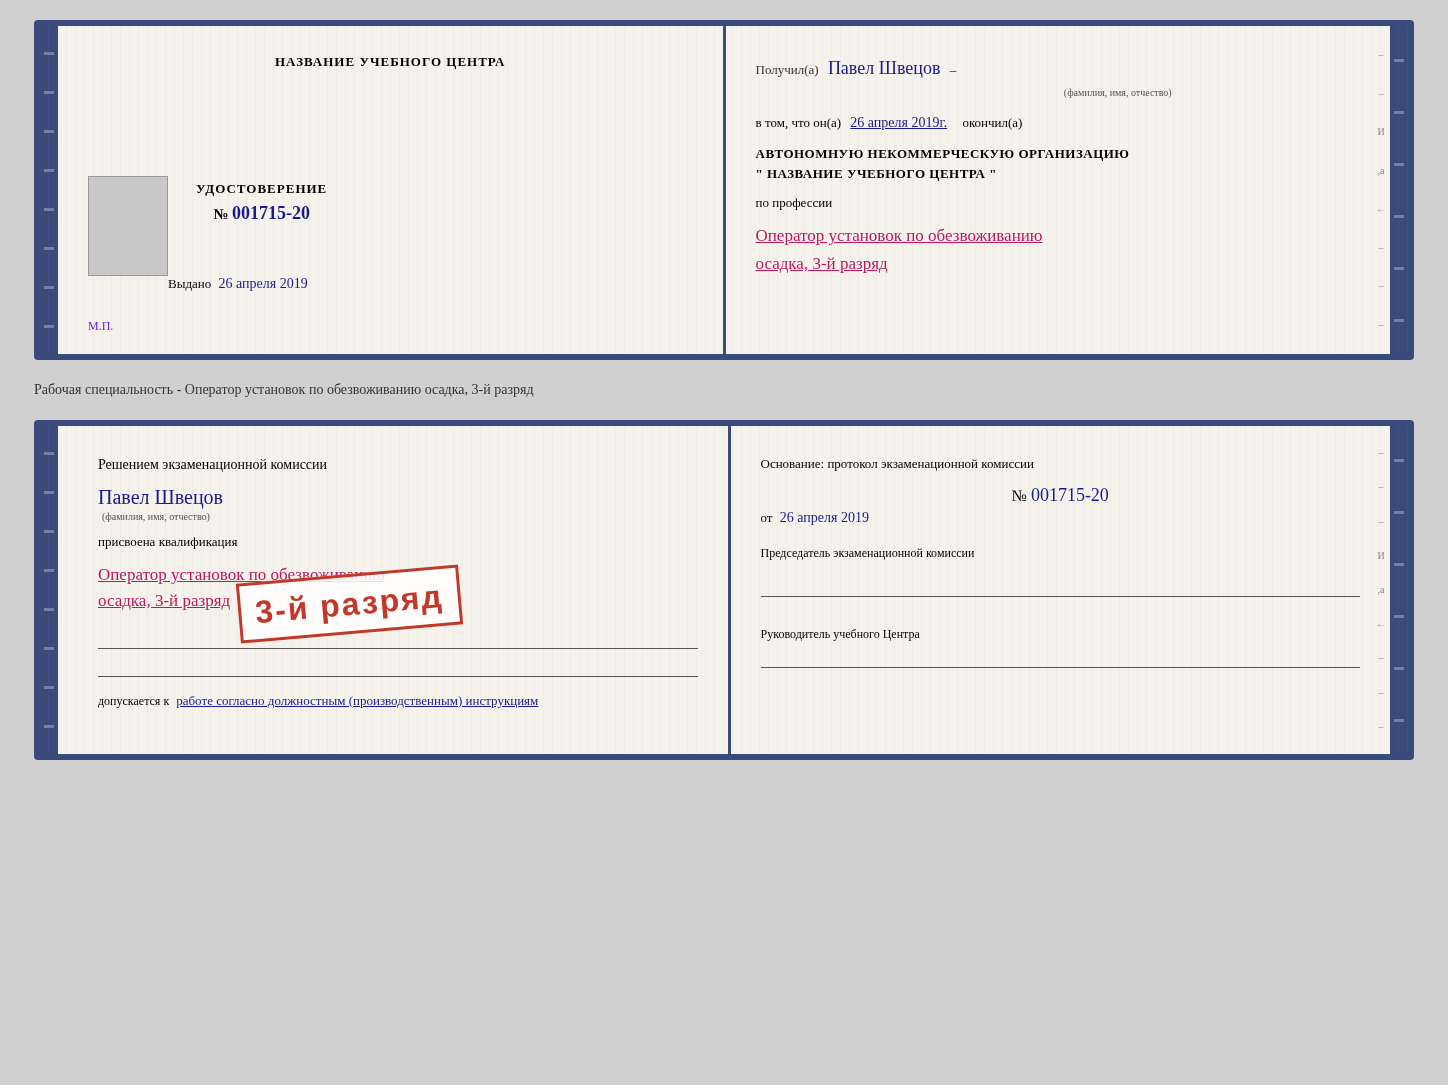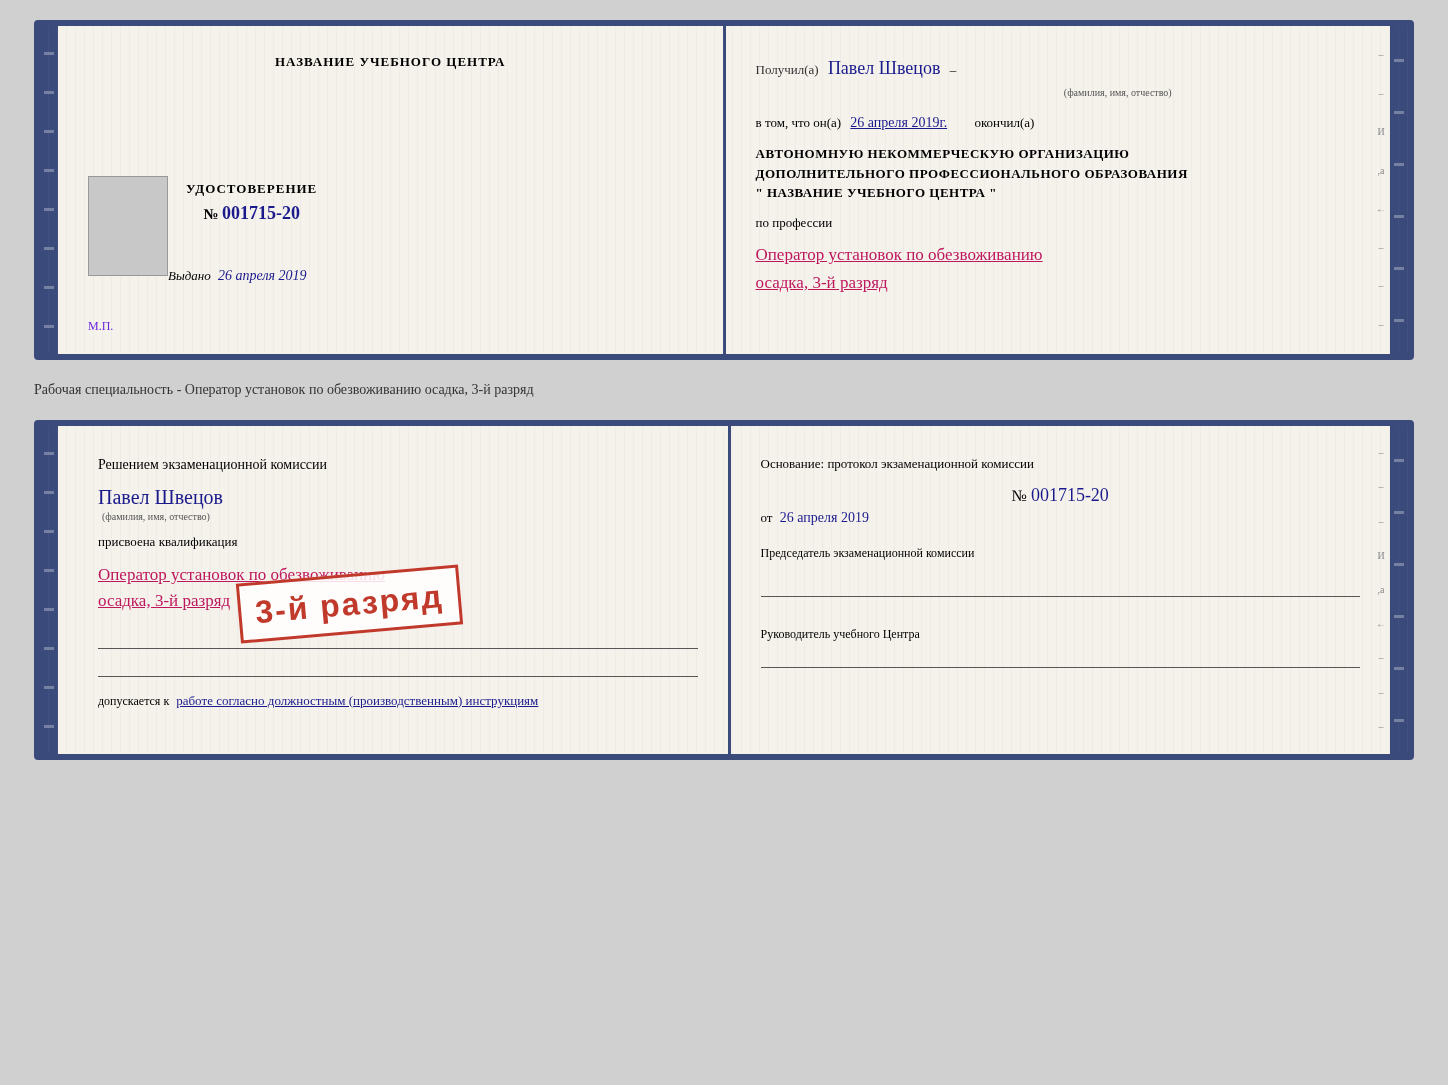--- a/index.html
+++ b/index.html
@@ -234,29 +234,29 @@
         <div class="spine-tick"></div>
       <div class="spine-tick"></div>
         <div class="spine-tick"></div>
     </div>
 
     <div class="doc-left">
       <div class="title-line">НАЗВАНИЕ УЧЕБНОГО ЦЕНТРА</div>
 
       <div class="photo-box"></div>
 
-      <div style="position: absolute; left: 128px; top: 155px; text-align: center;">
+      <div style="position: absolute; left: 138px; top: 155px; text-align: center;">
         <div class="title-line">УДОСТОВЕРЕНИЕ</div>
         <div class="certificate-number">
           <span>№</span>
           <span class="handwritten" style="font-size:18px;">001715-20</span>
         </div>
       </div>
 
-      <div style="position: absolute; bottom: 70px; left: 110px; font-size: 13px; font-style: italic;">
+      <div style="position: absolute; bottom: 62px; left: 110px; font-size: 13px;">
         <span>Выдано</span>
         <span class="handwritten" style="font-size: 14px; margin-left: 4px;">26 апреля 2019</span>
       </div>
 
       <div class="mp-label" style="position: absolute; bottom: 20px; left: 30px;">М.П.</div>
     </div>
 
     <div class="doc-divider"></div>
 
     <div class="doc-right">
@@ -264,26 +264,25 @@
       <div class="field-row" style="margin-bottom: 4px;">
         <span class="field-label">Получил(а)</span>
         <span class="handwritten" style="font-size: 18px; margin-left: 6px;">Павел Швецов</span>
         <span style="margin-left: 6px;">–</span>
       </div>
       <div class="small-label" style="margin-left: 120px; margin-bottom: 14px;">(фамилия, имя, отчество)</div>
 
       <div class="field-row" style="margin-bottom: 10px;">
         <span>в том, что он(а)</span>
         <span class="handwritten" style="font-size: 14px; margin-left: 6px; text-decoration: underline;">26 апреля 2019г.</span>
-        <span style="margin-left: 24px;">окончил(а)</span>
+        <span style="margin-left: 12px;">окончил(а)</span>
       </div>
 
       <div class="bold-block" style="margin-bottom: 10px;">
         <div>АВТОНОМНУЮ НЕКОММЕРЧЕСКУЮ ОРГАНИЗАЦИЮ</div>
-        <div>ДОПОЛНИТЕЛЬНОГО ПРОФЕССИОНАЛЬНОГО ОБРАЗОВАНИЯ</div>
         <div>
           <span>"</span>
           <span>НАЗВАНИЕ УЧЕБНОГО ЦЕНТРА</span>
           <span>"</span>
         </div>
       </div>
 
       <div class="field-row">
         <span>по профессии</span>
       </div>

